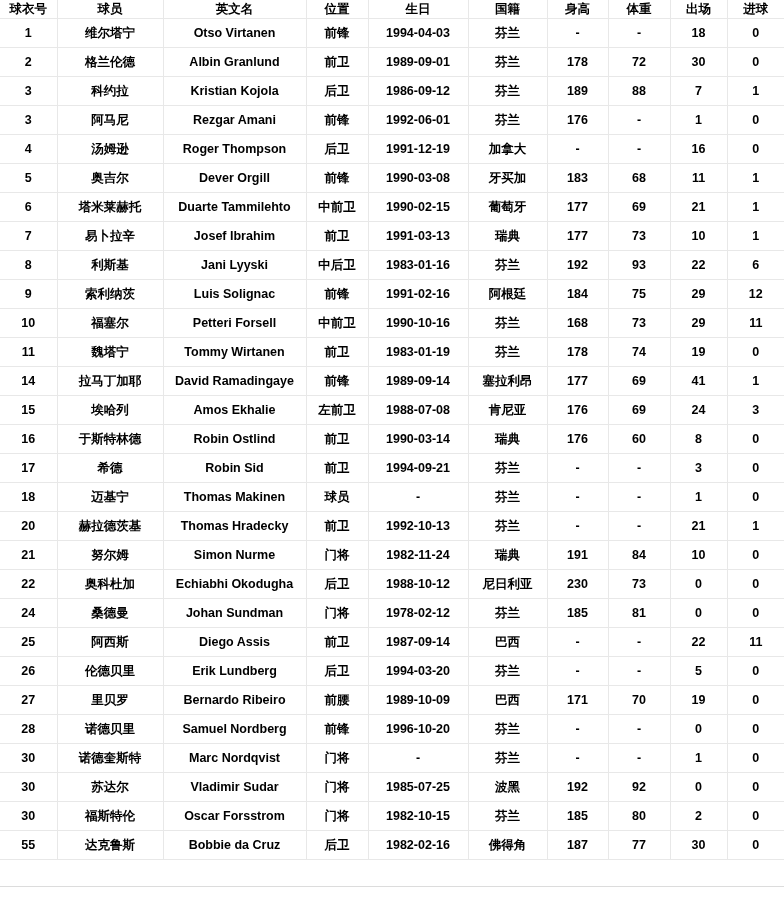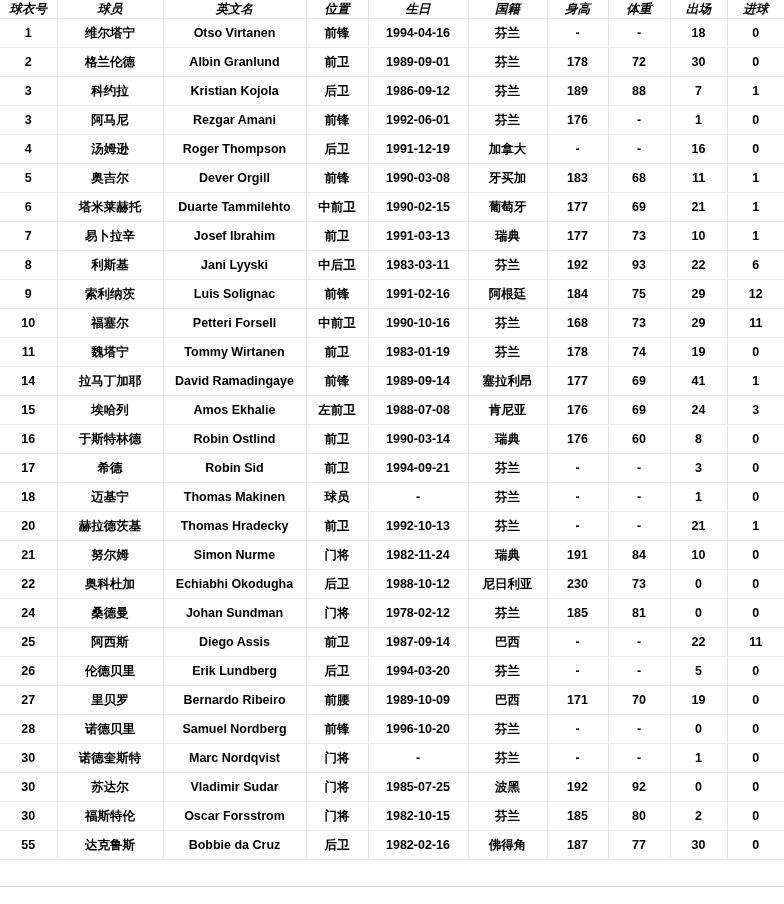--- a/index.html
+++ b/index.html
@@ -23,21 +23,21 @@
     border: 1px solid #e8e8e8;
     text-align: center;
     vertical-align: middle;
     font-size: 12.5px;
     font-weight: 700;
     color: #000000;
     padding: 0 2px;
     white-space: nowrap;
     overflow: hidden;
   }
-  table.roster th { height: 18px; border-top: none; font-style: italic; }
+  table.roster th { height: 18px; border-top: none; }
   table.roster td { height: 28px; }
   table.roster th:first-child,
   table.roster td:first-child { border-left: none; }
   table.roster th:last-child,
   table.roster td:last-child { border-right: none; border-radius: 7px; }
   table.roster tfoot td {
     height: 26px;
     border-left: none;
     border-right: none;
     border-top: 1px solid #e8e8e8;
@@ -74,21 +74,21 @@
         <th>出场</th>
         <th>进球</th>
       </tr>
   </thead>
   <tbody>
       <tr>
         <td>1</td>
         <td>维尔塔宁</td>
         <td>Otso Virtanen</td>
         <td>前锋</td>
-        <td>1994-04-16</td>
+        <td>1994-04-03</td>
         <td>芬兰</td>
         <td>-</td>
         <td>-</td>
         <td>18</td>
         <td>0</td>
       </tr>
       <tr>
         <td>2</td>
         <td>格兰伦德</td>
         <td>Albin Granlund</td>
@@ -170,21 +170,21 @@
         <td>177</td>
         <td>73</td>
         <td>10</td>
         <td>1</td>
       </tr>
       <tr>
         <td>8</td>
         <td>利斯基</td>
         <td>Jani Lyyski</td>
         <td>中后卫</td>
-        <td>1983-03-11</td>
+        <td>1983-01-16</td>
         <td>芬兰</td>
         <td>192</td>
         <td>93</td>
         <td>22</td>
         <td>6</td>
       </tr>
       <tr>
         <td>9</td>
         <td>索利纳茨</td>
         <td>Luis Solignac</td>

